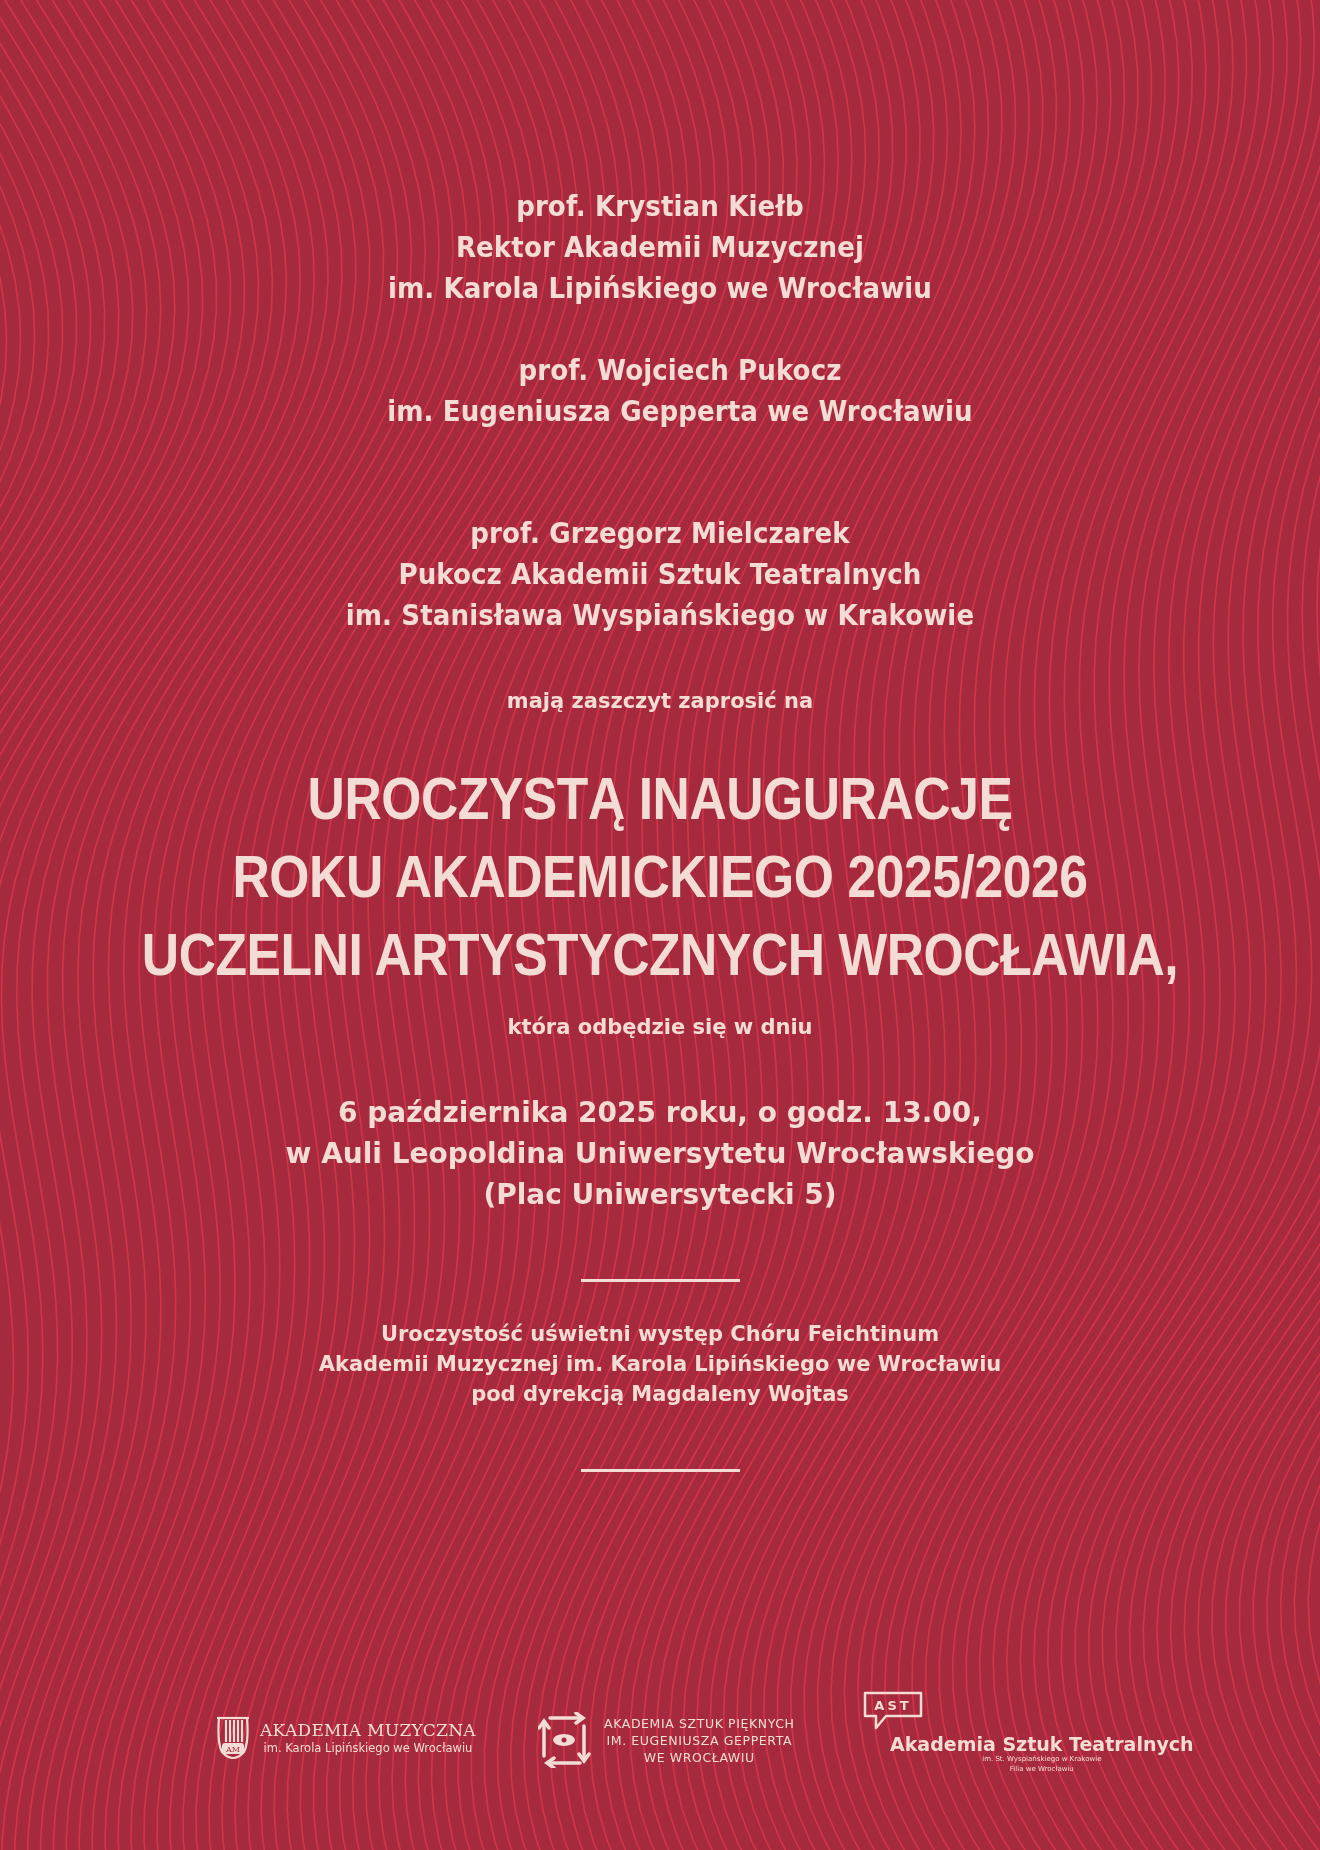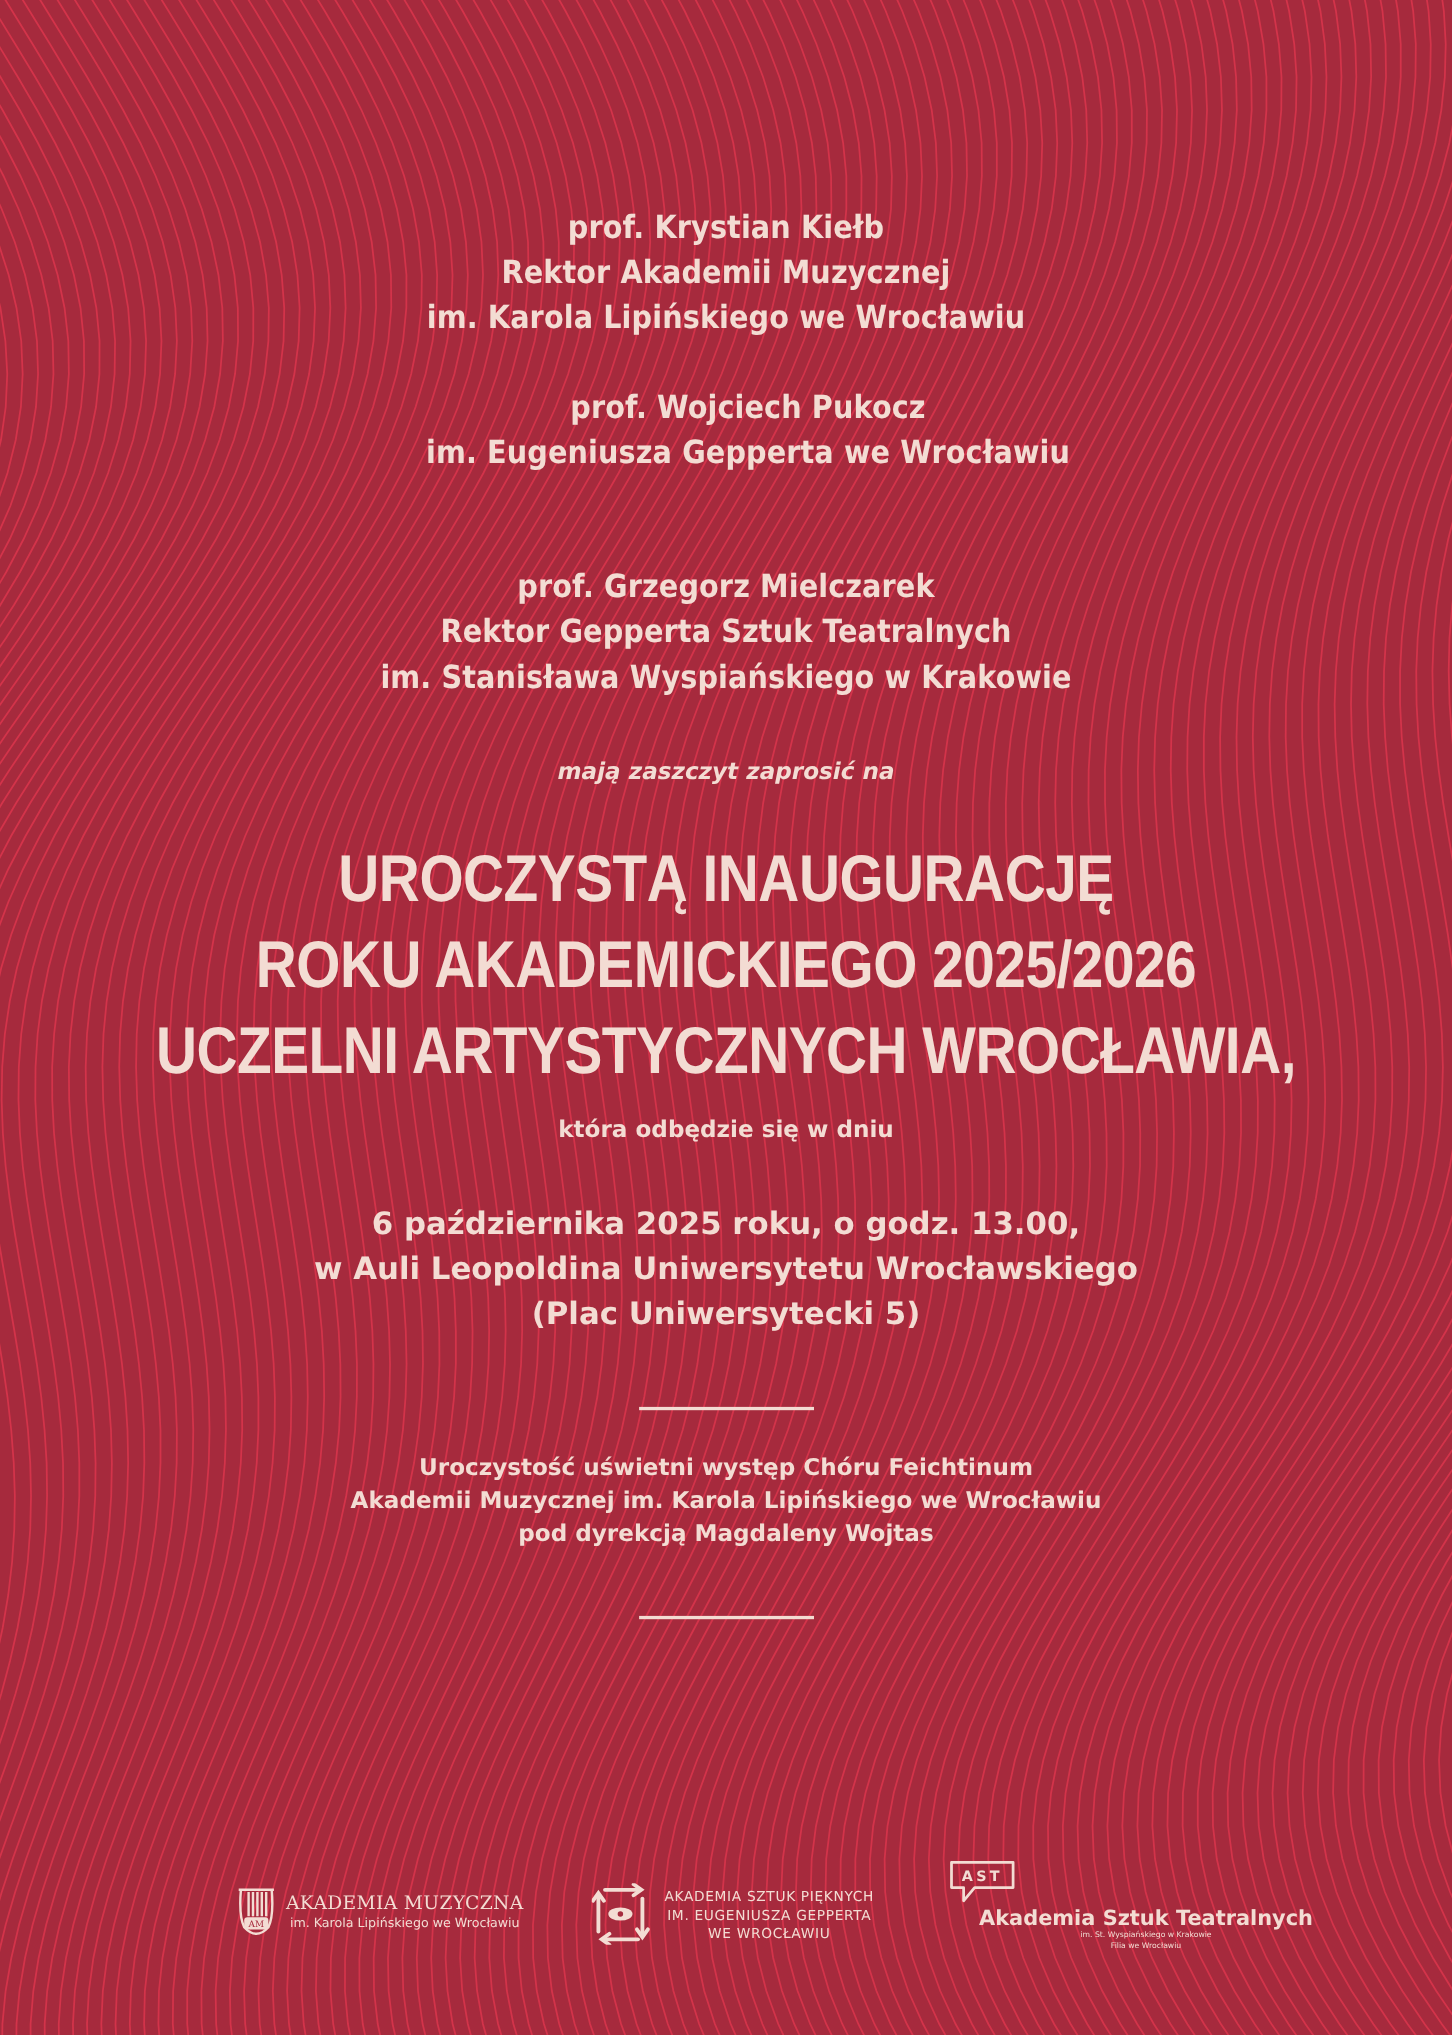--- a/index.html
+++ b/index.html
@@ -194,25 +194,25 @@
     <span class="line">im. Karola Lipińskiego we Wrocławiu</span>
   </div>
 
   <div class="block host" style="top:350px;padding-left:40px;">
     <span class="line">prof. Wojciech Pukocz</span>
     <span class="line">im. Eugeniusza Gepperta we Wrocławiu</span>
   </div>
 
   <div class="block host" style="top:513px;">
     <span class="line">prof. Grzegorz Mielczarek</span>
-    <span class="line">Rektor Gepperta Sztuk Teatralnych</span>
+    <span class="line">Pukocz Akademii Sztuk Teatralnych</span>
     <span class="line">im. Stanisława Wyspiańskiego w Krakowie</span>
   </div>
 
-  <div class="block small" style="top:687px;font-style:italic;">mają zaszczyt zaprosić na</div>
+  <div class="block small" style="top:687px;">mają zaszczyt zaprosić na</div>
 
   <div class="block title" style="top:760px;">
     <span class="line">UROCZYSTĄ INAUGURACJĘ</span>
     <span class="line">ROKU AKADEMICKIEGO 2025/2026</span>
     <span class="line">UCZELNI ARTYSTYCZNYCH WROCŁAWIA,</span>
   </div>
 
   <div class="block small" style="top:1013px;">która odbędzie się w dniu</div>
 
   <div class="block date" style="top:1092px;">

